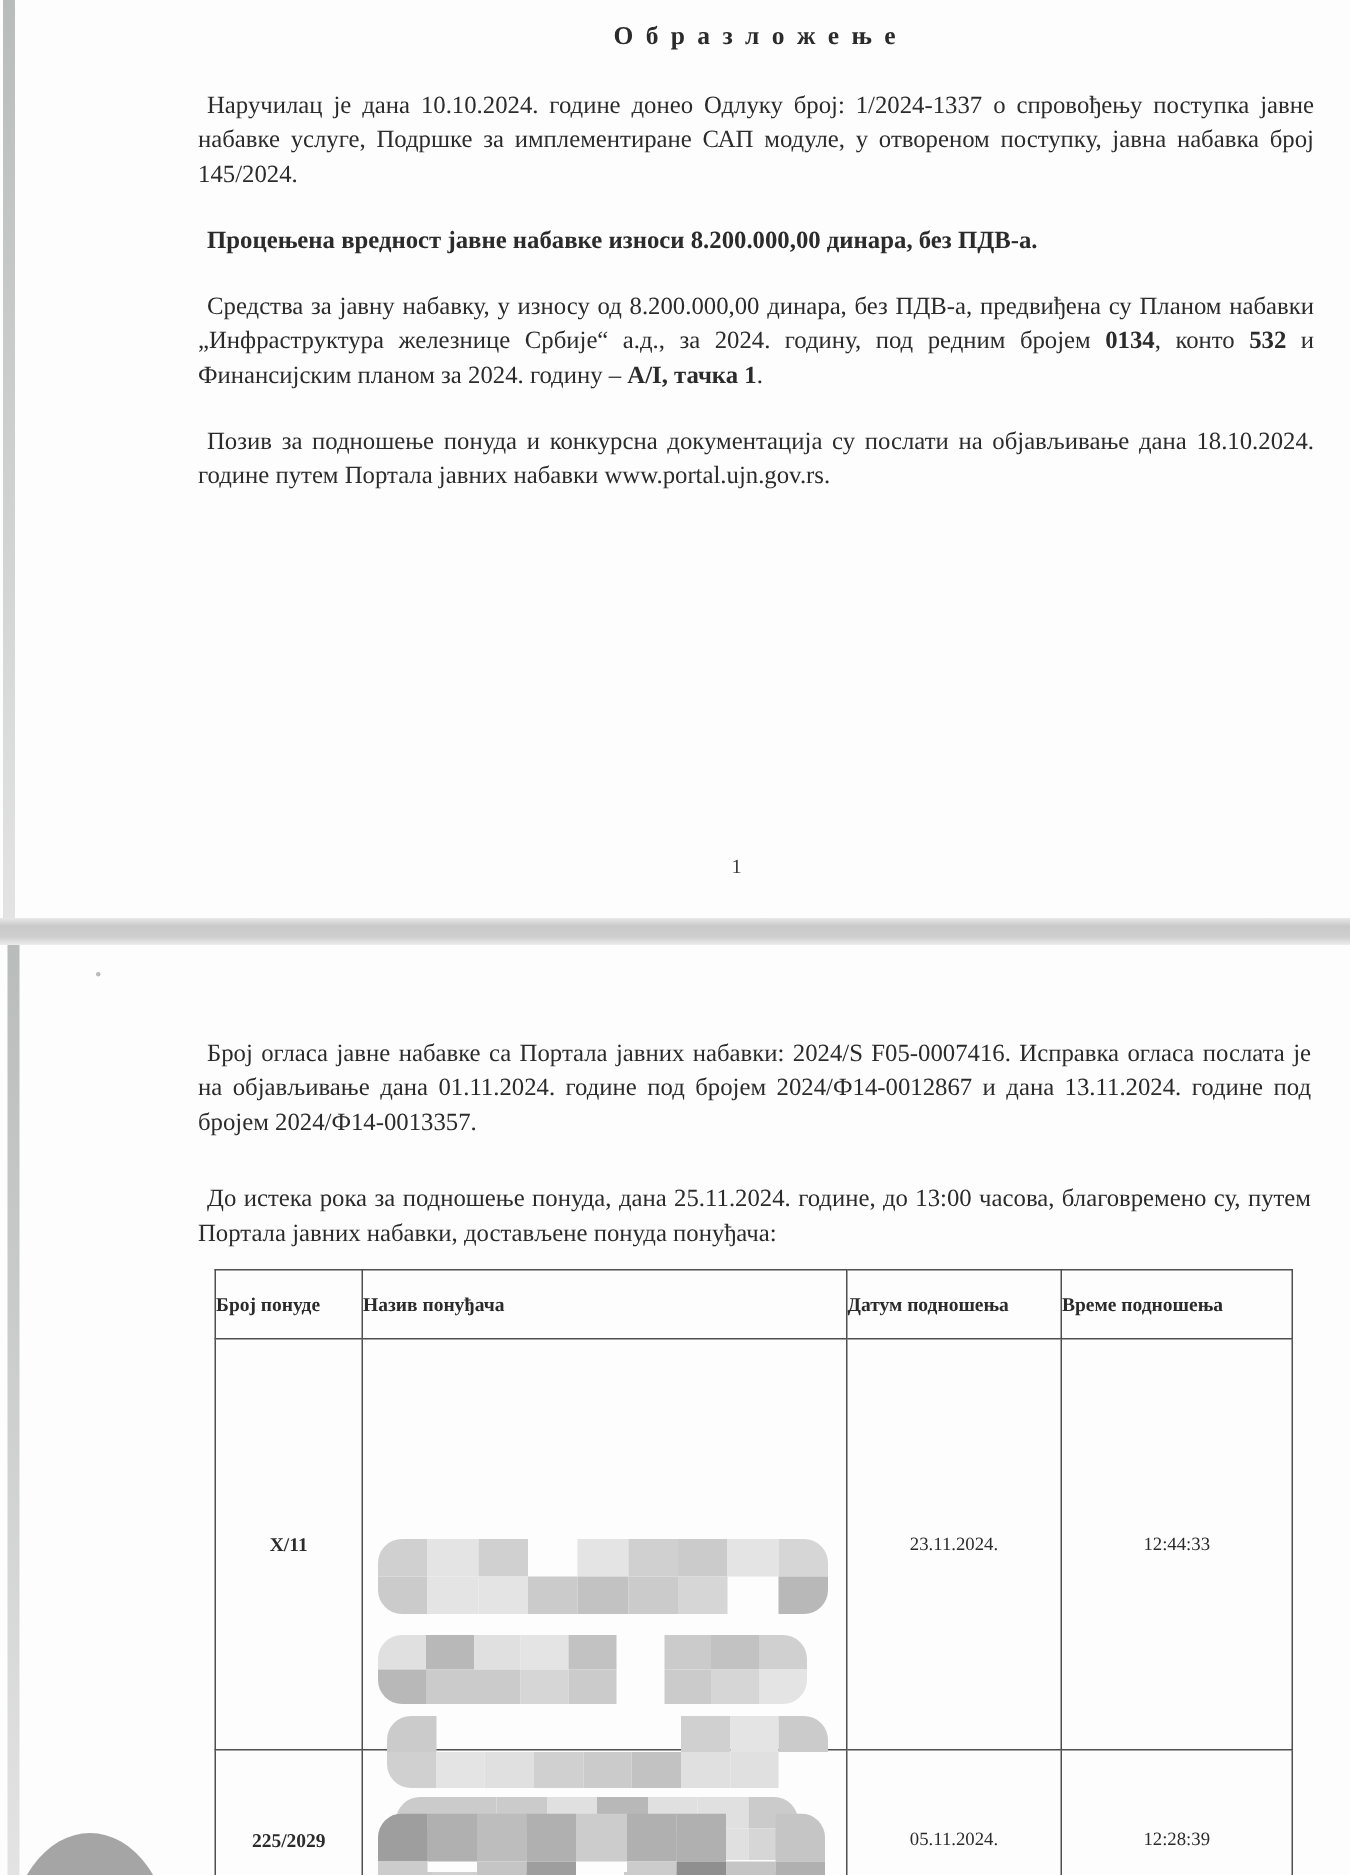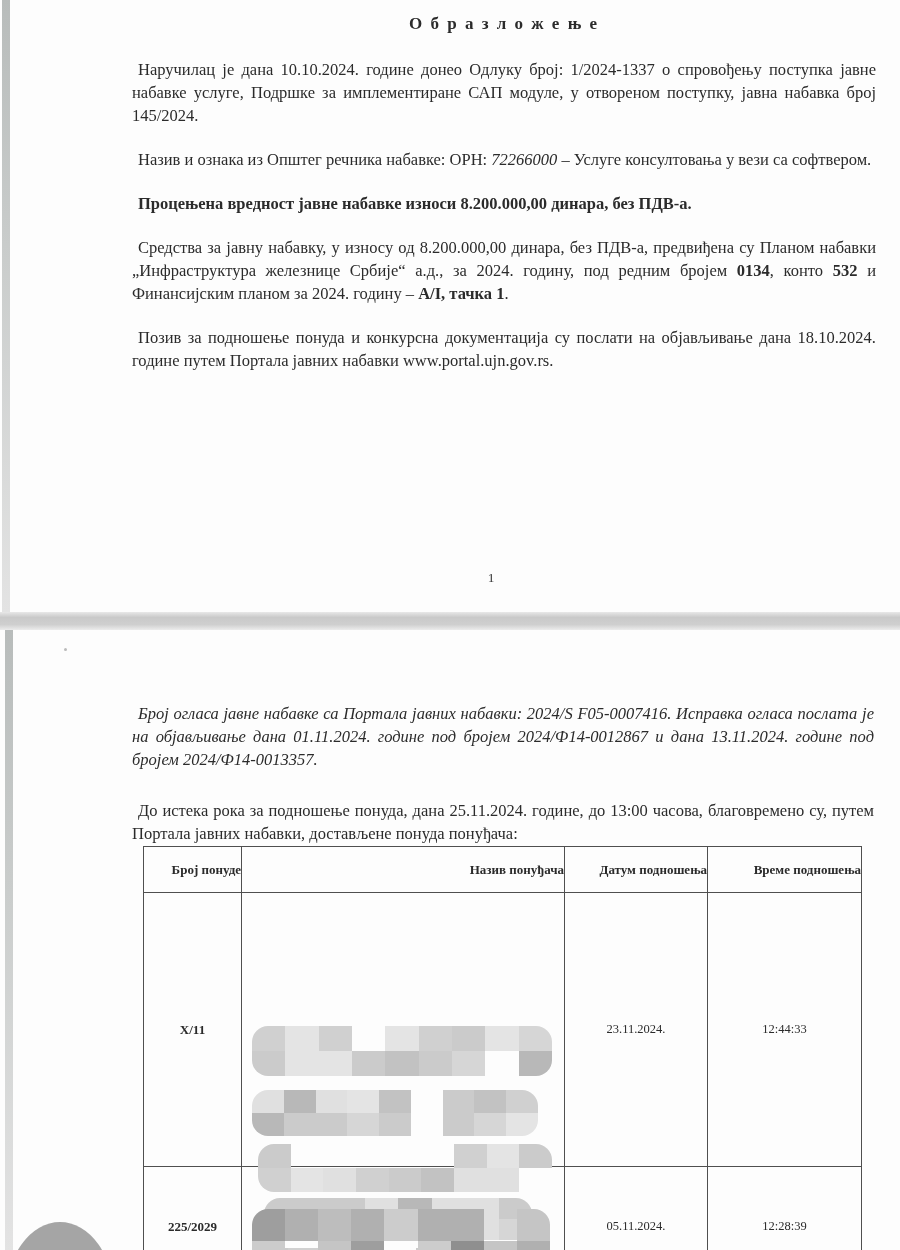--- a/index.html
+++ b/index.html
@@ -22,21 +22,21 @@
   .doc-title{text-align:center;font-weight:bold;font-size:17px;letter-spacing:2px;margin:6px 0 0 0;}
   .para{margin:21px 0 0 0;font-size:16.5px;line-height:23px;text-align:justify;text-indent:6px;}
   .page-number{position:absolute;left:120px;top:570px;width:742px;text-align:center;font-size:13.5px;color:#3a3a3a;}
   .seg-u{}
   .seg-b{font-weight:bold;}
   .seg-i{font-style:italic;}
 
   
   #offers-table{position:absolute;left:143px;top:216px;border-collapse:collapse;table-layout:fixed;width:714px;}
   #offers-table td,#offers-table th{border:1.5px solid #4f4f4f;padding:0;overflow:visible;}
-  #offers-table th{font-size:13px;font-weight:bold;text-align:right;height:45px;}
+  #offers-table th{font-size:13px;font-weight:bold;text-align:left;height:45px;}
   .row1{height:274px;}
   .row2{height:120px;}
   .cell-center{text-align:center;vertical-align:middle;font-size:12.5px;}
   .offer-no{font-weight:bold;font-size:13px;}
   .name-cell{position:relative;width:100%;height:100%;}
   .redact{position:absolute;border-radius:16px;overflow:hidden;z-index:3;}
   .redact div{width:100%;height:100%;}
   .bidder-text{position:absolute;left:0;right:0;top:66px;text-align:center;
     font-size:12.5px;line-height:17px;z-index:4;}
   #scan-blob{position:absolute;left:6px;top:592px;width:108px;height:150px;border-radius:50%;
@@ -47,37 +47,36 @@
 <body>
 
 <div id="canvas">
 
   <div class="page" id="page1">
     <div class="scan-edge" style="left:2px;"></div>
     <div class="content" id="p1-content">
       <h1 class="doc-title">О б р а з л о ж е њ е</h1>
       <div id="p1-paras">
           <p class="para" style="margin-top: 24px;"><span>Наручилац је дана 10.10.2024. године донео Одлуку број: 1/2024-1337 о спровођењу поступка јавне набавке услуге, Подршке за имплементиране САП модуле, у отвореном поступку, јавна набавка број 145/2024.</span></p>
-          <p class="para"><span>Назив и ознака из Општег речника набавке: ОРН: </span><span class="seg-i">72266000</span><span> – Услуге консултовања у вези са софтвером.</span></p>
           <p class="para"><span class="seg-b">Процењена вредност јавне набавке износи  8.200.000,00 динара, без ПДВ-а.</span></p>
           <p class="para"><span>Средства за јавну набавку, у износу од 8.200.000,00 динара, без ПДВ-а,  предвиђена су Планом набавки „Инфраструктура железнице Србије“ а.д., за 2024. годину, под редним бројем </span><span class="seg-b">0134</span><span>, конто </span><span class="seg-b">532</span><span> и Финансијским планом за 2024. годину – </span><span class="seg-b">А/I, тачка 1</span><span>.</span></p>
           <p class="para"><span>Позив за подношење понуда и конкурсна документација су послати на објављивање дана 18.10.2024. године путем Портала јавних набавки </span><span class="seg-u">www.portal.ujn.gov.rs</span><span>.</span></p>
         </div>
     </div>
     <div class="page-number">1</div>
   </div>
 
   <div id="gap-strip"></div>
 
   <div class="page" id="page2">
     <div class="scan-edge" style="left:5px;"></div>
     <div class="tiny-mark"></div>
     <div class="content" id="p2-content">
       <div id="p2-paras">
-          <p class="para" style="margin-top: 16px; font-style: italic;"><span>Број огласа јавне набавке са Портала јавних набавки: 2024/S F05-0007416. Исправка огласа послата је на објављивање дана 01.11.2024. године под бројем 2024/Ф14-0012867 и дана 13.11.2024. године под бројем 2024/Ф14-0013357.</span></p>
+          <p class="para" style="margin-top: 4px;"><span>Број огласа јавне набавке са Портала јавних набавки: 2024/S F05-0007416. Исправка огласа послата је на објављивање дана 01.11.2024. године под бројем 2024/Ф14-0012867 и дана 13.11.2024. године под бројем 2024/Ф14-0013357.</span></p>
           <p class="para" style="margin-top: 28px;"><span>До истека рока за подношење понуда, дана 25.11.2024. године, до 13:00 часова, благовремено су, путем Портала јавних набавки, достављене понуда понуђача:</span></p>
         </div>
     </div>
 
     <table id="offers-table">
       <thead>
         <tr>
           <th style="width:97px;">Број понуде</th>
           <th style="width:322px;">Назив понуђача</th>
           <th style="width:142px;">Датум подношења</th>

